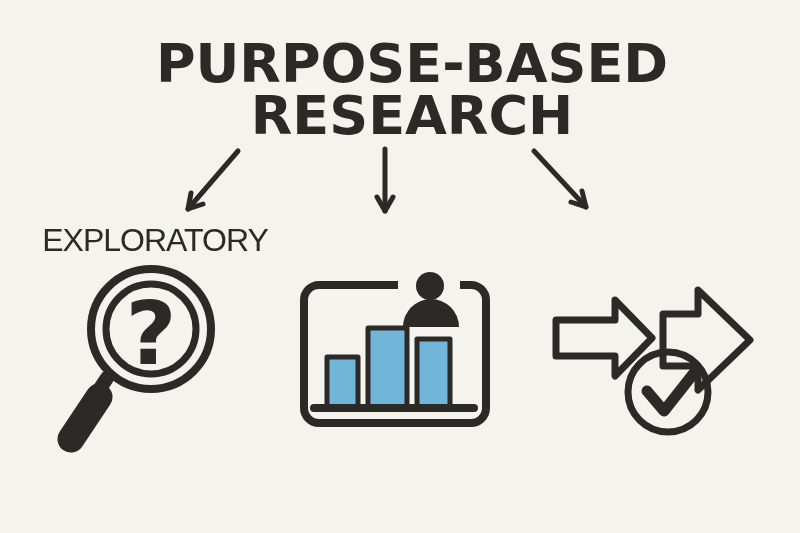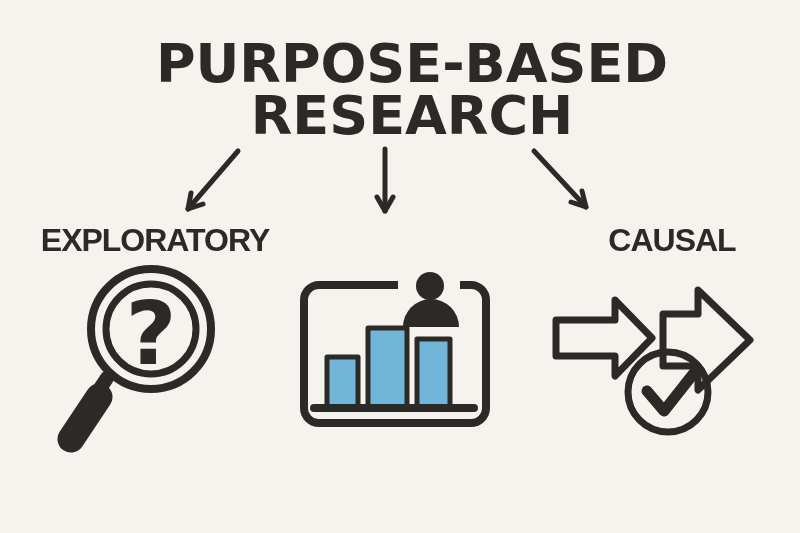--- a/index.html
+++ b/index.html
@@ -37,21 +37,21 @@
     stroke-width:5;
     stroke-linecap:round;
     stroke-linejoin:round;
     fill:none;
   }
   .branch-label{
     position:absolute;
     top:222px;
     color:var(--ink);
     font-family:"Liberation Sans","DejaVu Sans",sans-serif;
-    font-weight:bold;
+    font-weight:normal;
     font-size:32px;
     letter-spacing:-1px;
     text-align:center;
     white-space:nowrap;
   }
   .label-exploratory{left:30px;width:250px;}
   .label-descriptive{left:292px;width:240px;}
   .label-causal{left:552px;width:240px;}
   .icon{position:absolute;}
   .icon-exploratory{left:55px;top:262px;width:170px;height:195px;}
@@ -87,21 +87,20 @@
       <line x1="385" y1="4" x2="385" y2="66"></line>
       <polyline points="393,52 385,66 377,52"></polyline>
     </g>
     <g>
       <line x1="534" y1="6" x2="586" y2="62"></line>
       <polyline points="582,46 586,62 571,57"></polyline>
     </g>
   </svg>
 
   <div class="branch-label label-exploratory">EXPLORATORY</div>
-  <div class="branch-label label-causal">CAUSAL</div>
 
   <svg class="icon icon-exploratory" viewBox="0 0 170 195" aria-hidden="true">
 
     <line x1="52" y1="116" x2="44" y2="128" class="stroke-ink" stroke-width="14" stroke-linecap="round"></line>
     <line x1="44" y1="135" x2="16" y2="177" class="stroke-ink" stroke-width="27" stroke-linecap="round"></line>
 
     <circle cx="96" cy="67" r="60" class="stroke-ink" stroke-width="8" fill="var(--bg)"></circle>
     <circle cx="96" cy="67" r="45" class="stroke-ink" stroke-width="7"></circle>
 
     <text x="96" y="102" text-anchor="middle" class="qmark">?</text>

